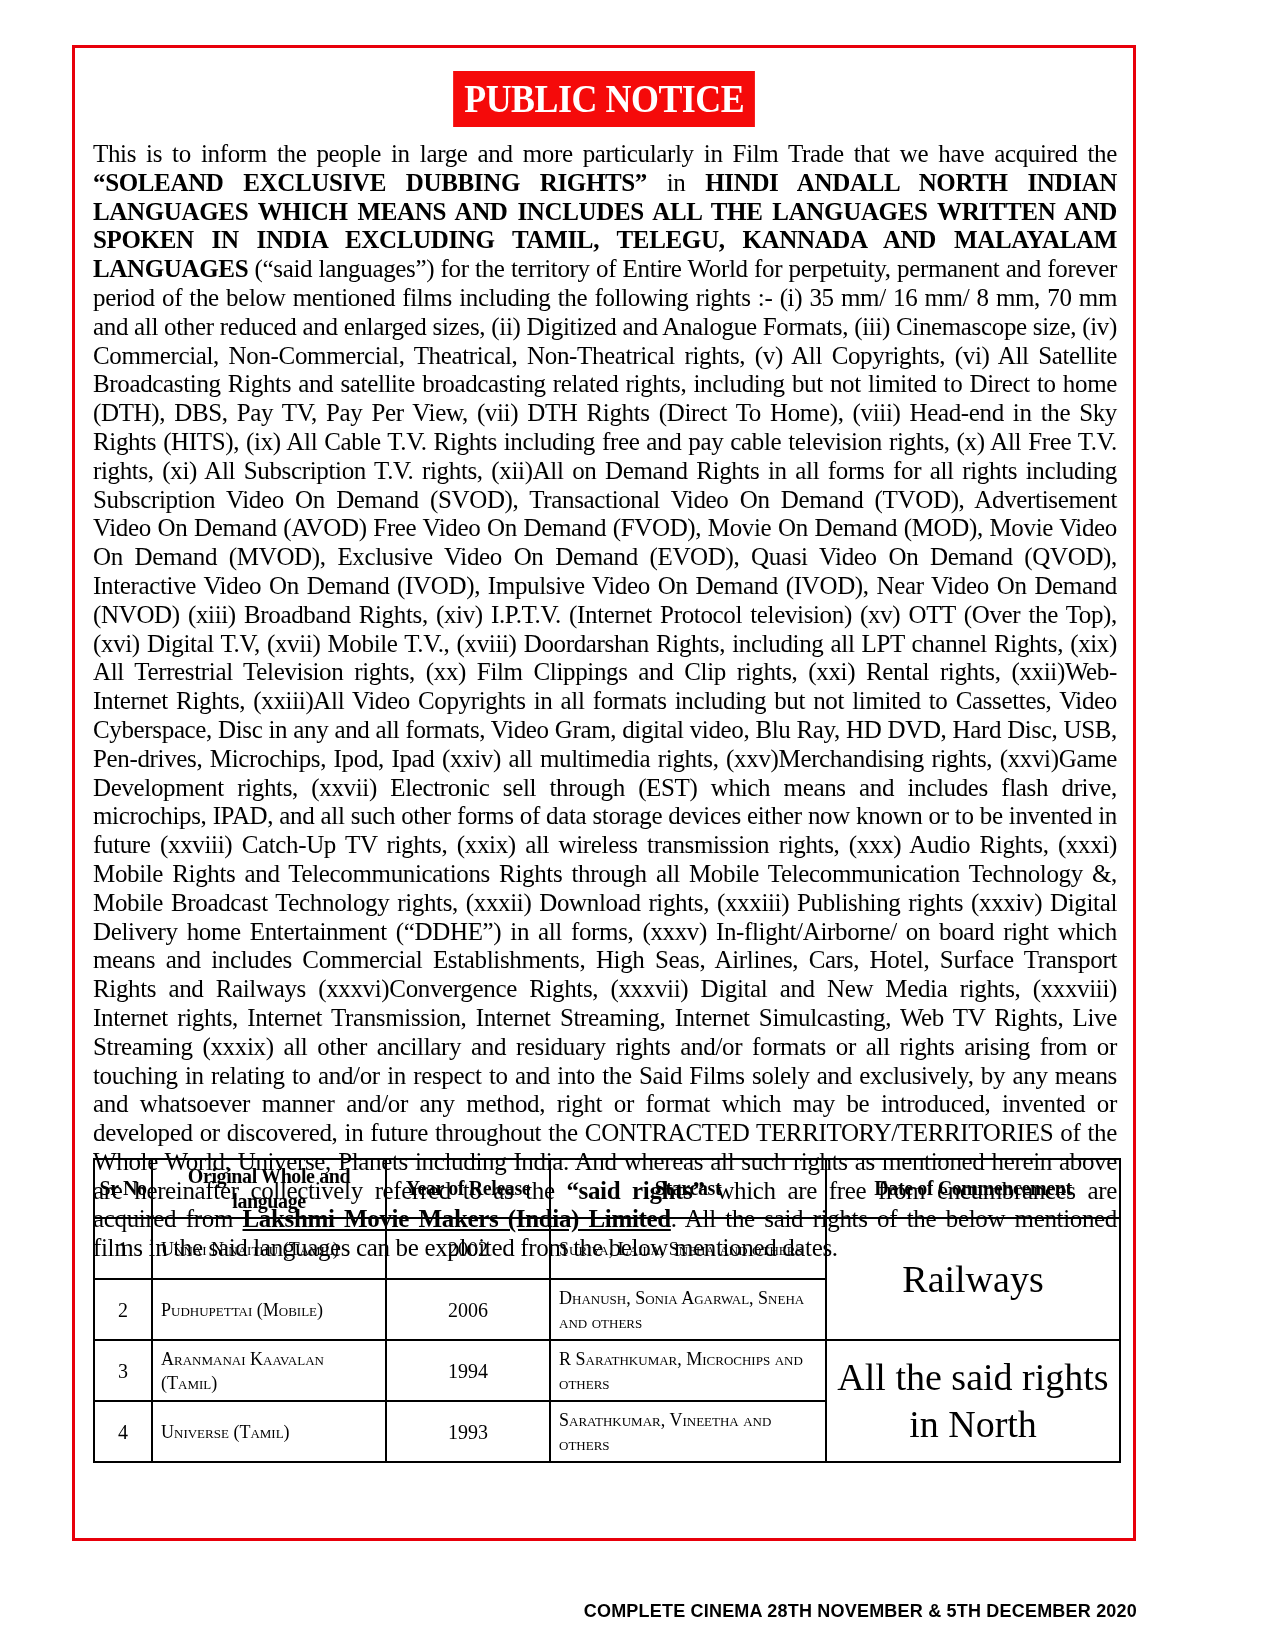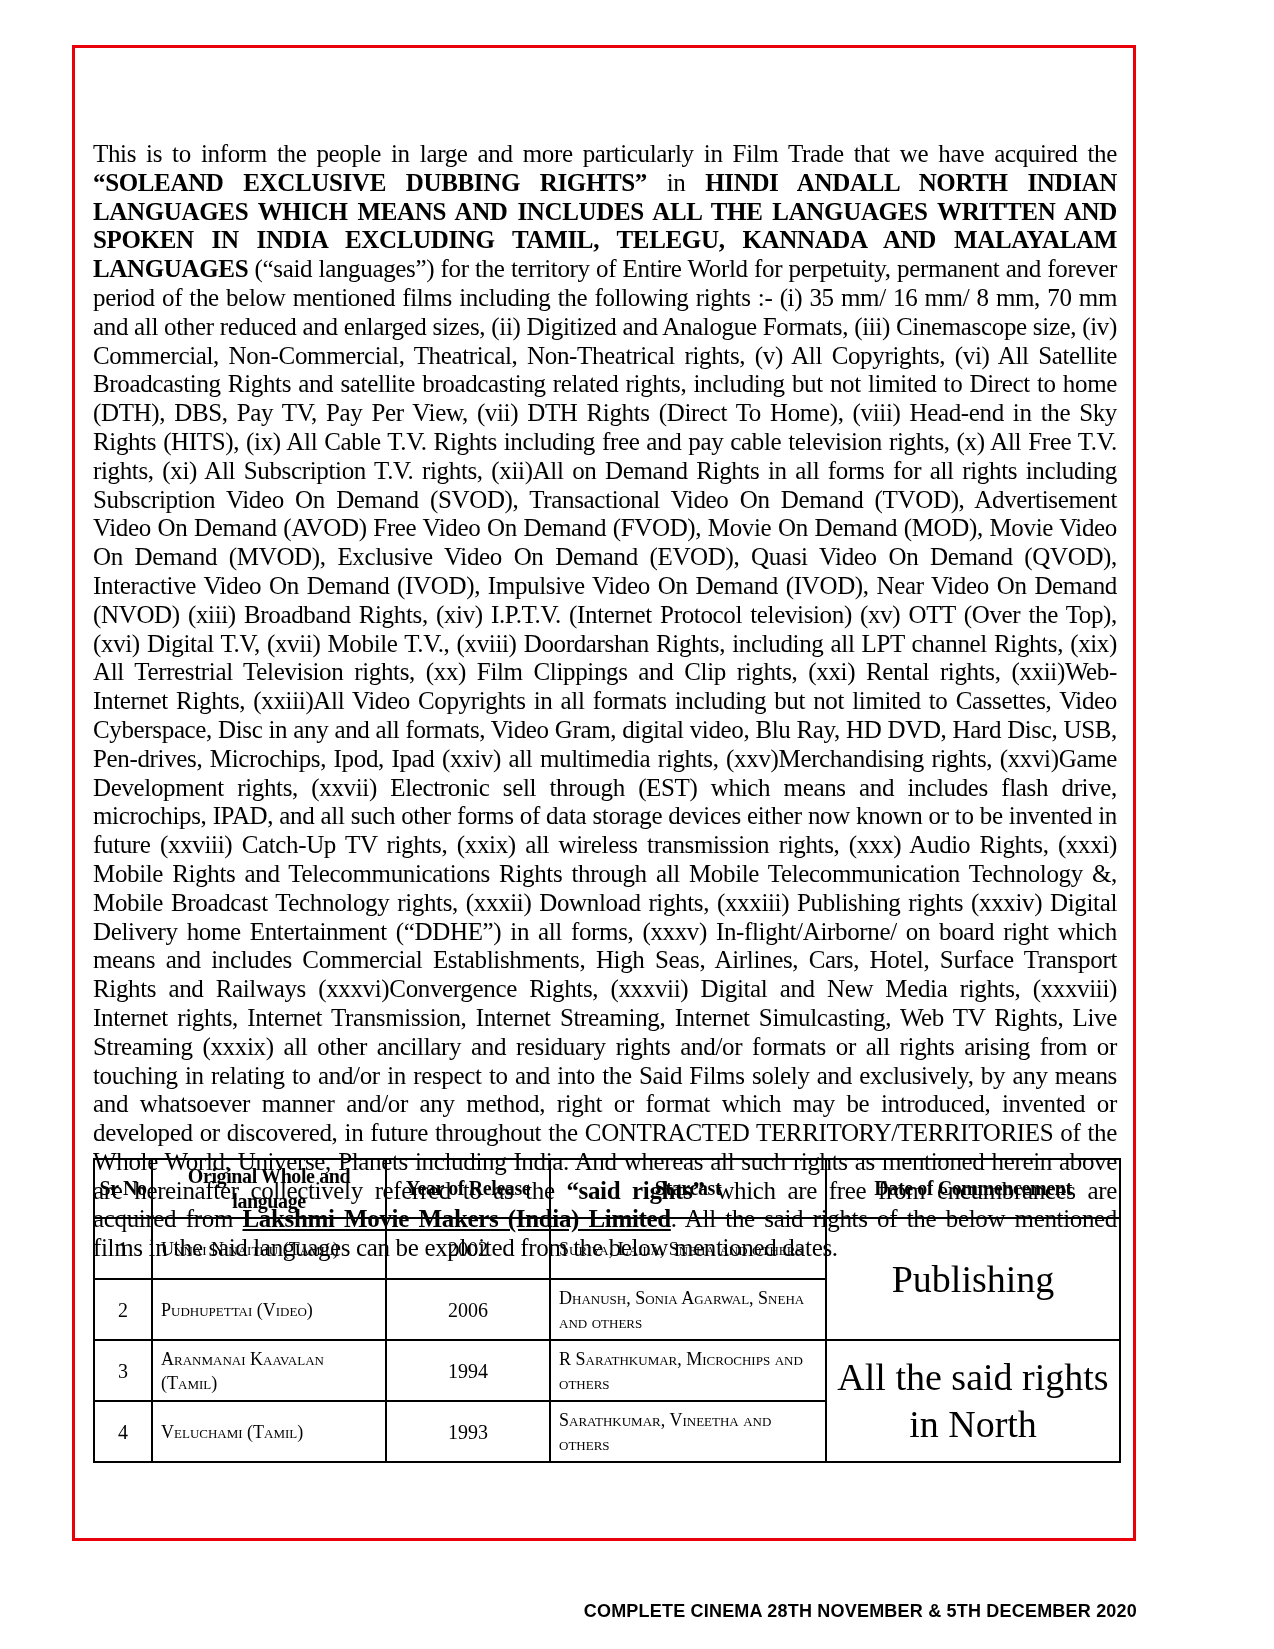--- a/index.html
+++ b/index.html
@@ -35,20 +35,23 @@
   .commence { text-align: center; font-size: 38px !important; line-height: 47px !important; }
   .footer {
     position: absolute; right: 137px; top: 1601px; font-family: "Liberation Sans", sans-serif;
     font-size: 18px; font-weight: bold; letter-spacing: 0.2px;
   }
 </style>
 </head>
 <body>
 
 <div class="frame">
+  <div class="title-wrap">
+    <span class="title">PUBLIC NOTICE</span>
+  </div>
 
   <div class="body-text">
     <span>This is to inform the people in large and more particularly in Film Trade that we have acquired the </span><b>“SOLEAND EXCLUSIVE DUBBING RIGHTS”</b><span> in </span><b>HINDI ANDALL NORTH INDIAN LANGUAGES WHICH MEANS AND INCLUDES ALL THE LANGUAGES WRITTEN AND SPOKEN IN INDIA EXCLUDING TAMIL, TELEGU, KANNADA AND MALAYALAM LANGUAGES</b><span> (“said languages”) for the territory of Entire World for perpetuity, permanent and forever period of the below mentioned films including the following rights :- (i) 35 mm/ 16 mm/ 8 mm, 70 mm and all other reduced and enlarged sizes, (ii) Digitized and Analogue Formats, (iii) Cinemascope size, (iv) Commercial, Non-Commercial, Theatrical, Non-Theatrical rights, (v) All Copyrights, (vi) All Satellite Broadcasting Rights and satellite broadcasting related rights, including but not limited to Direct to home (DTH), DBS, Pay TV, Pay Per View, (vii) DTH Rights (Direct To Home), (viii) Head-end in the Sky Rights (HITS), (ix) All Cable T.V. Rights including free and pay cable television rights, (x) All Free T.V. rights, (xi) All Subscription T.V. rights, (xii)All on Demand Rights in all forms for all rights including Subscription Video On Demand (SVOD), Transactional Video On Demand (TVOD), Advertisement Video On Demand (AVOD) Free Video On Demand (FVOD), Movie On Demand (MOD), Movie Video On Demand (MVOD), Exclusive Video On Demand (EVOD), Quasi Video On Demand (QVOD), Interactive Video On Demand (IVOD), Impulsive Video On Demand (IVOD), Near Video On Demand (NVOD) (xiii) Broadband Rights, (xiv) I.P.T.V. (Internet Protocol television) (xv) OTT (Over the Top), (xvi) Digital T.V, (xvii) Mobile T.V., (xviii) Doordarshan Rights, including all LPT channel Rights, (xix) All Terrestrial Television rights, (xx) Film Clippings and Clip rights, (xxi) Rental rights, (xxii)Web- Internet Rights, (xxiii)All Video Copyrights in all formats including but not limited to Cassettes, Video Cyberspace, Disc in any and all formats, Video Gram, digital video, Blu Ray, HD DVD, Hard Disc, USB, Pen-drives, Microchips, Ipod, Ipad (xxiv) all multimedia rights, (xxv)Merchandising rights, (xxvi)Game Development rights, (xxvii) Electronic sell through (EST) which means and includes flash drive, microchips, IPAD, and all such other forms of data storage devices either now known or to be invented in future (xxviii) Catch-Up TV rights, (xxix) all wireless transmission rights, (xxx) Audio Rights, (xxxi) Mobile Rights and Telecommunications Rights through all Mobile Telecommunication Technology &amp;, Mobile Broadcast Technology rights, (xxxii) Download rights, (xxxiii) Publishing rights (xxxiv) Digital Delivery home Entertainment (“DDHE”) in all forms, (xxxv) In-flight/Airborne/ on board right which means and includes Commercial Establishments, High Seas, Airlines, Cars, Hotel, Surface Transport Rights and Railways (xxxvi)Convergence Rights, (xxxvii)  Digital and New Media rights, (xxxviii) Internet rights, Internet Transmission, Internet Streaming, Internet Simulcasting, Web TV Rights, Live Streaming (xxxix) all other  ancillary and residuary rights and/or formats or all rights arising from or touching in relating to and/or in respect to and into the Said Films solely and exclusively, by any means and whatsoever manner and/or any method, right or format which may be introduced, invented or developed or discovered, in future throughout the CONTRACTED TERRITORY/TERRITORIES of the Whole World, Universe, Planets including India. And whereas all such rights as mentioned herein above are hereinafter collectively referred to as the </span><b>“said rights”</b><span> which are free from encumbrances are acquired from </span><b><u>Lakshmi Movie Makers (India) Limited</u></b><span>. All the said rights of the below mentioned films in the said languages can be exploited from the below mentioned dates.</span>
   </div>
 
   <table class="films">
     <thead>
       <tr>
         <th class="sr">Sr No</th>
         <th>Original Whole and language</th>
@@ -56,38 +59,38 @@
         <th>Starcast</th>
         <th>Date of Commencement</th>
       </tr>
     </thead>
     <tbody>
       <tr>
         <td class="sr">1</td>
         <td class="name">Unnai Ninaithu (Tamil)</td>
         <td class="year">2002</td>
         <td class="cast">Suriya, Laila, Sneha and others</td>
-        <td class="commence" rowspan="2">Publishing</td>
+        <td class="commence" rowspan="2">Railways</td>
       </tr>
       <tr>
         <td class="sr">2</td>
-        <td class="name">Pudhupettai (Video)</td>
+        <td class="name">Pudhupettai (Mobile)</td>
         <td class="year">2006</td>
         <td class="cast">Dhanush, Sonia Agarwal, Sneha and others</td>
       </tr>
       <tr>
         <td class="sr">3</td>
         <td class="name">Aranmanai Kaavalan (Tamil)</td>
         <td class="year">1994</td>
         <td class="cast">R Sarathkumar, Microchips and others</td>
         <td class="commence" rowspan="2">All the said rights in North</td>
       </tr>
       <tr>
         <td class="sr">4</td>
-        <td class="name">Veluchami (Tamil)</td>
+        <td class="name">Universe (Tamil)</td>
         <td class="year">1993</td>
         <td class="cast">Sarathkumar, Vineetha and others</td>
       </tr>
     </tbody>
   </table>
 </div>
 
 <div class="footer">COMPLETE CINEMA 28TH NOVEMBER &amp; 5TH DECEMBER 2020</div>
 
 </body></html>

